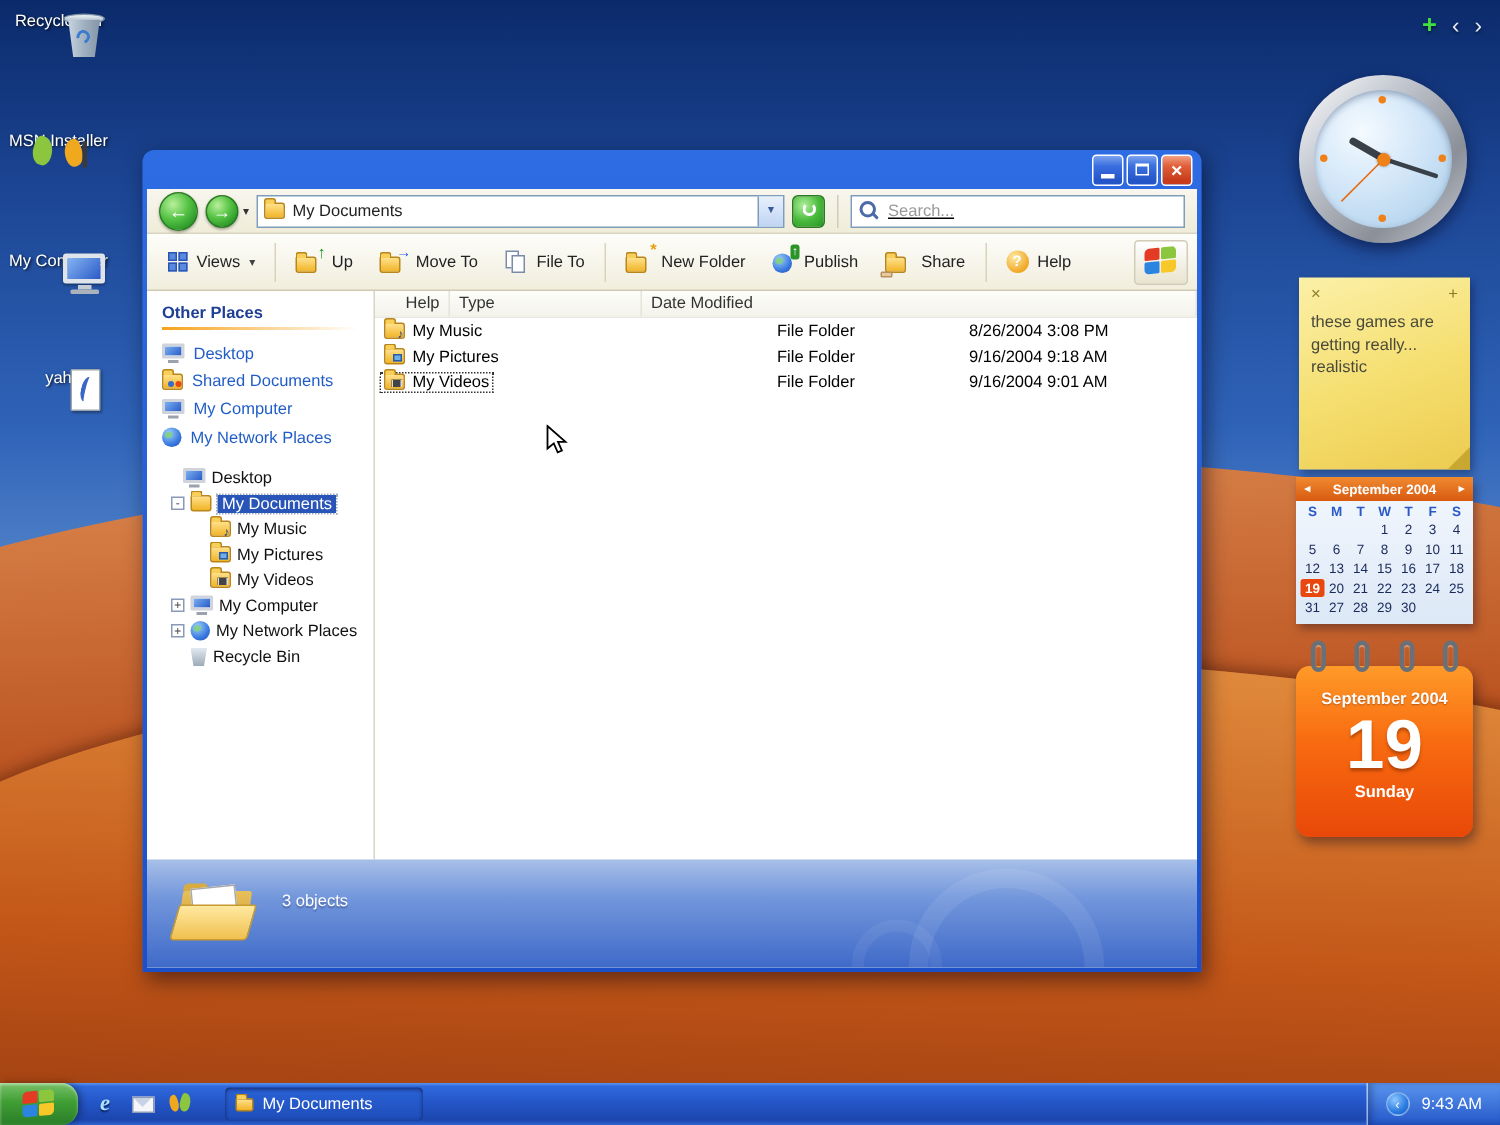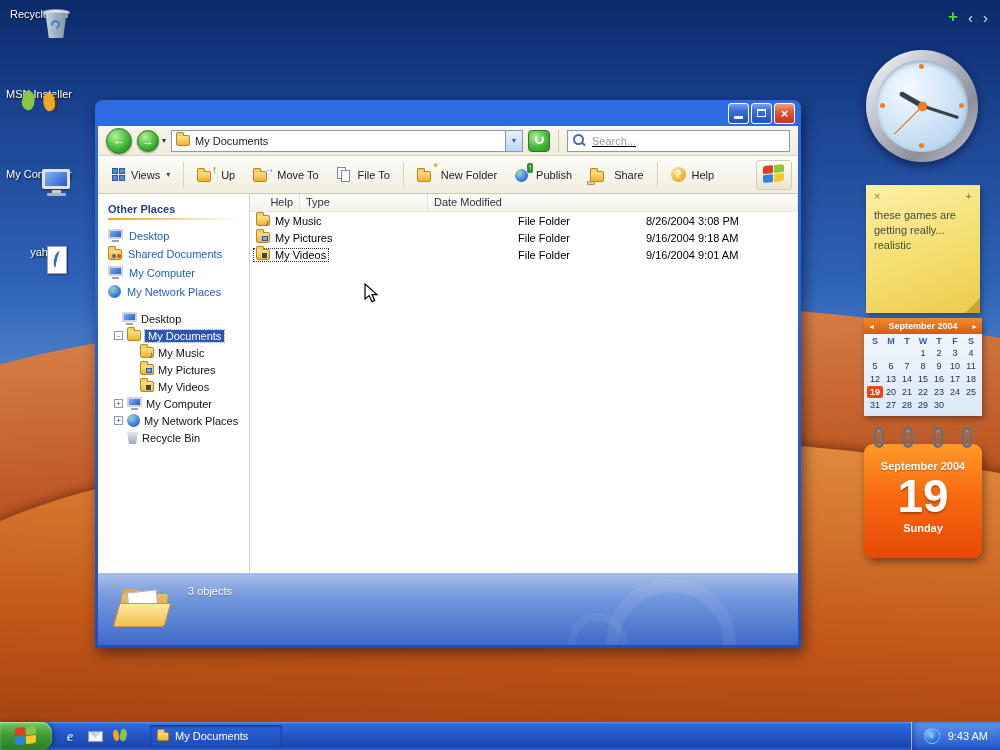--- a/index.html
+++ b/index.html
@@ -163,21 +163,21 @@
   .hc-name { width:212px; } .hc-size { width:50px; text-align:right; } .hc-type { width:128px; } .hc-date { flex:1; }
   .lrow { display:flex; height:17px; font-size:11px; align-items:center; cursor:pointer; }
   .cell-name { width:212px; display:flex; gap:5px; align-items:center; padding-left:4px; }
   .cell-size { width:50px; text-align:right; } .cell-type { width:128px; padding-left:6px; } .cell-date { flex:1; padding-left:6px; }
   .name-wrap { display:flex; gap:5px; align-items:center; padding:0 2px; }
   .name-wrap.focus { outline:1px dotted #333; }
 
   .status-panel { height:72px; position:relative; overflow:hidden; display:flex; align-items:flex-start;
     gap:16px; padding:12px 0 0 18px;
     background:linear-gradient(180deg,#a8bfe8 0%,#7397dc 35%,#3f6ac8 100%); }
-  .status-text { color:#fff; font-size:11px; text-shadow:0 1px 1px rgba(0,0,40,.3); }
+  .status-text { color:#fff; font-size:11px; margin-top:10px; text-shadow:0 1px 1px rgba(0,0,40,.3); }
   .watermark { position:absolute; right:62px; top:6px; width:130px; height:130px;
     border:13px solid rgba(255,255,255,.08); border-radius:50%; }
   .watermark2 { position:absolute; right:170px; top:40px; width:60px; height:60px;
     border:8px solid rgba(255,255,255,.06); border-radius:50%; }
   .bigfolder { width:56px; height:42px; position:relative; flex:none; }
   .bf-back { position:absolute; left:4px; bottom:3px; width:46px; height:30px; border-radius:2px;
     background:linear-gradient(#e8c05a,#c89a30); transform:skewX(-8deg); }
   .bf-back::before { content:""; position:absolute; left:0; top:-5px; width:16px; height:5px;
     background:#d8ac40; border-radius:3px 3px 0 0; }
   .bf-paper { position:absolute; left:12px; bottom:10px; width:30px; height:26px; background:#fff;

